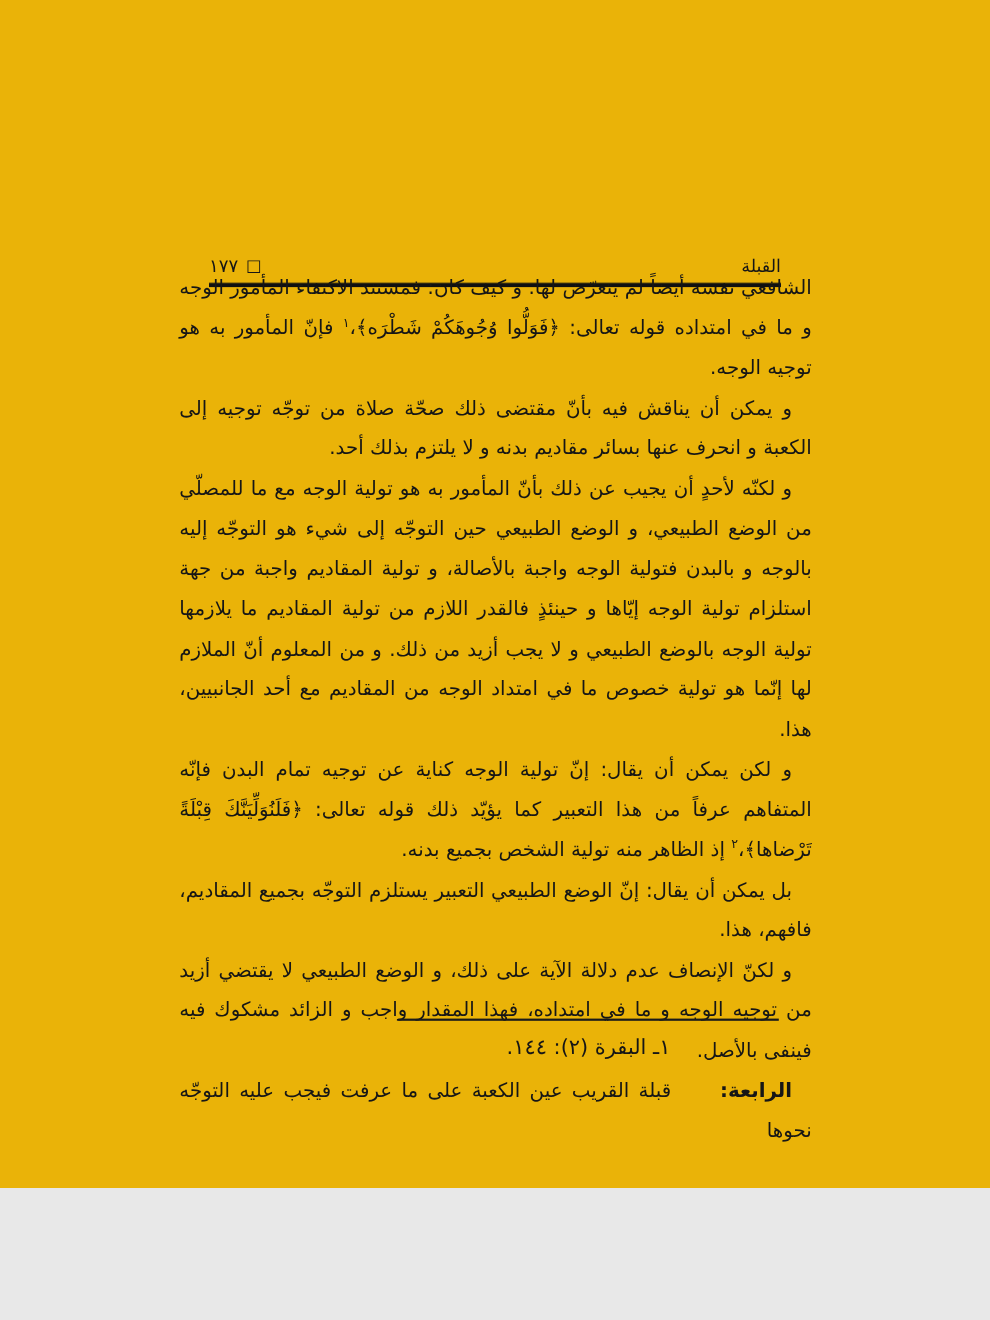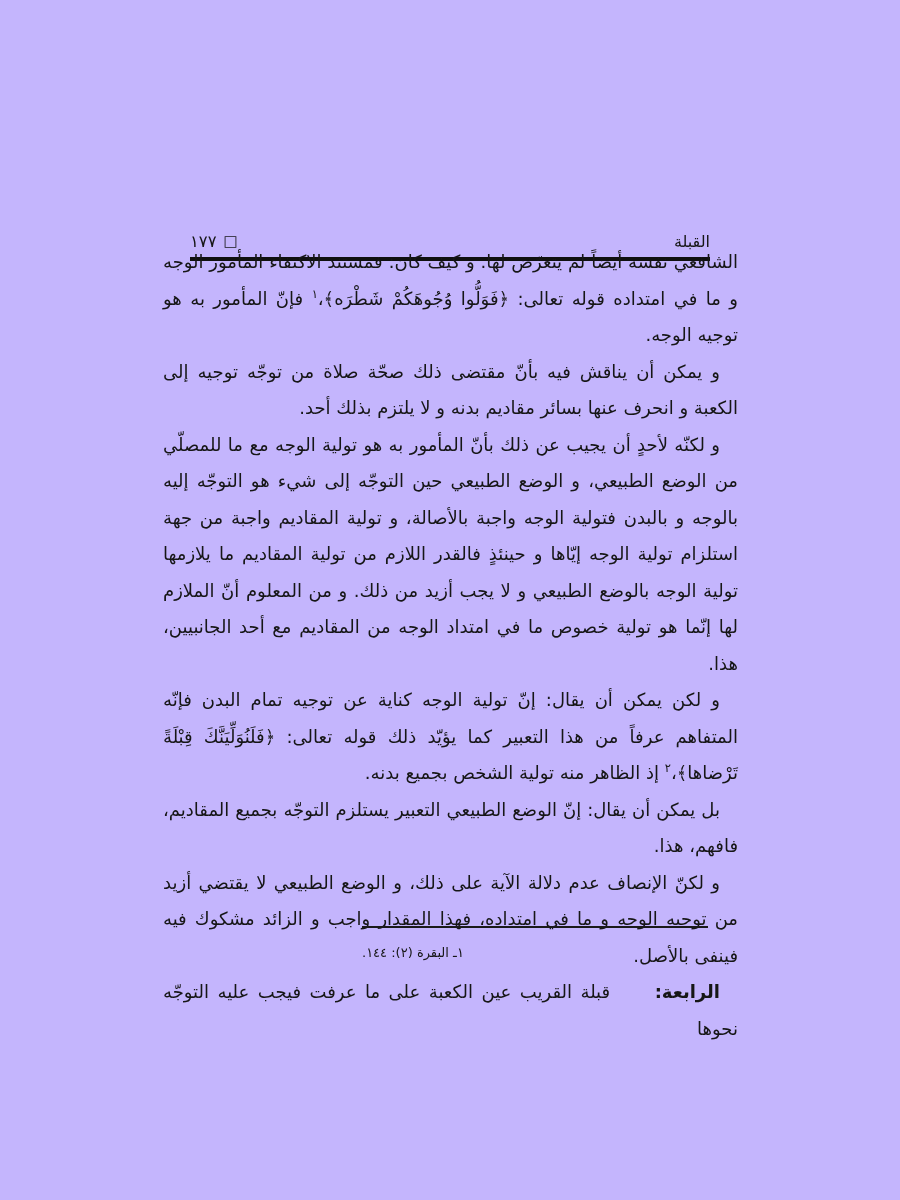--- a/index.html
+++ b/index.html
@@ -1,21 +1,21 @@
 <!DOCTYPE html>
 <html lang="ar" dir="rtl"><head>
 <meta charset="utf-8">
 <style>
   * { margin: 0; padding: 0; box-sizing: border-box; }
   html, body { background: #e8e8e8; }
   .page {
     position: relative;
     width: 900px;
-    height: 1200px;
-    background: #c4b5fd;
+    height: 1080px;
+    background: #eab308;
     margin: 0 auto;
     font-family: "DejaVu Sans", sans-serif;
     color: #161616;
     overflow: hidden;
   }
   
   .page-header {
     position: absolute;
     top: 192px;
     left: 190px;
@@ -74,22 +74,22 @@
     direction: rtl;
   }
   .fn-sep {
     border-top: 2px solid #1a1a1a;
     height: 0;
     width: 100%;
   }
   .fn-list { padding-top: 9px; }
   .fn-item {
     direction: rtl;
-    text-align: left;
-    font-size: 13px;
+    text-align: center;
+    font-size: 19px;
     line-height: 31px;
     text-indent: 0;
   }
 </style>
 </head>
 <body>
 
 <div class="page">
 
   <header class="page-header">

